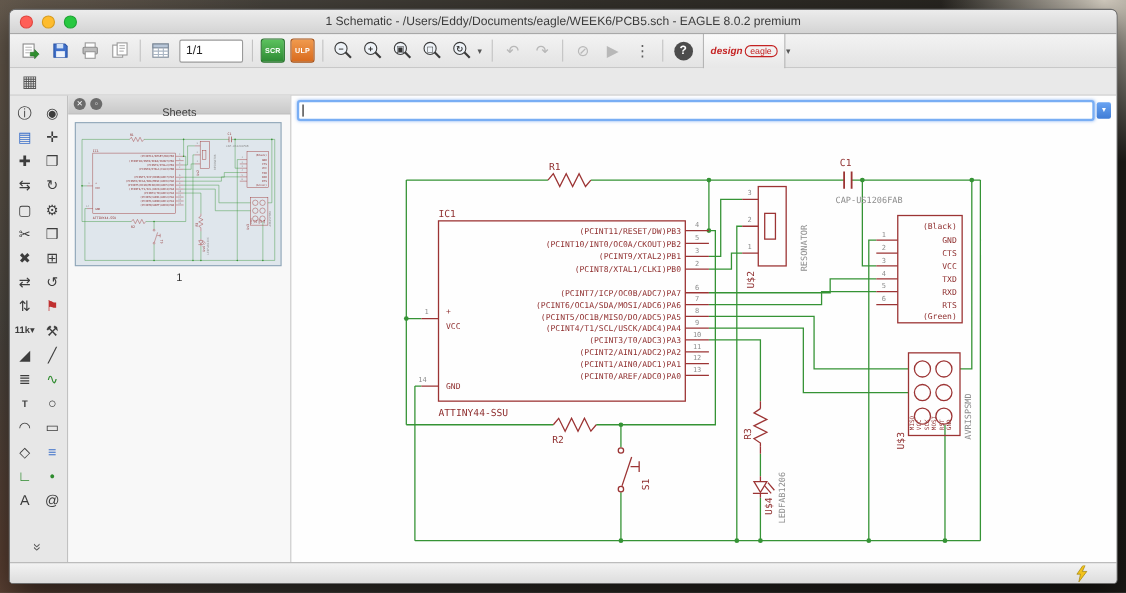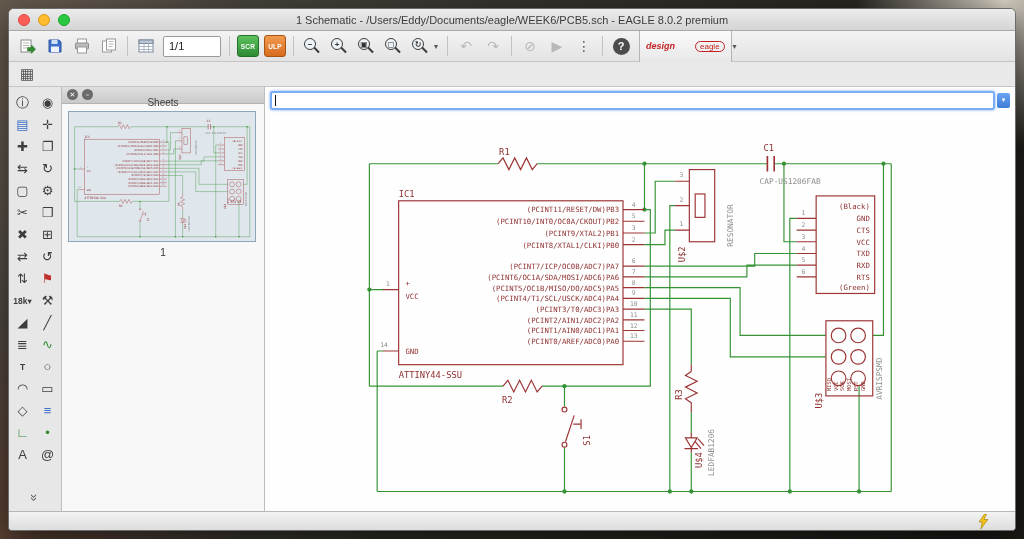--- a/index.html
+++ b/index.html
@@ -43,21 +43,21 @@
   .badge.scr{background:linear-gradient(#5cc25e,#2d8a33);border:1px solid #247128;}
   .badge.ulp{background:linear-gradient(#f09a4e,#d96b1e);border:1px solid #a85317;}
   .mag{position:relative;width:18px;height:18px;}
   .lens{position:absolute;left:1px;top:1px;width:10px;height:10px;border:1.6px solid #3c3c3c;border-radius:50%;
     background:#eef3f8;display:flex;align-items:center;justify-content:center;font-size:8px;color:#333;font-weight:bold;}
   .handle{position:absolute;width:7px;height:2.2px;background:#3c3c3c;transform:rotate(45deg);right:1px;bottom:4px;}
   .caret{font-size:8px;color:#555;width:8px;}
   .helpbtn{width:17px;height:17px;border-radius:50%;background:#4c4c4c;color:#fff;font-size:11px;
     font-weight:bold;display:flex;align-items:center;justify-content:center;}
   .dlbtn{height:20px;padding:12px 6px;border:1px solid #b5b5b5;border-radius:3px;
-    background:linear-gradient(#ffffff,#e4e4e4);display:flex;align-items:center;gap:20px;margin-left:4px;}
+    background:linear-gradient(#ffffff,#e4e4e4);display:flex;align-items:center;gap:2px;margin-left:4px;}
   .dl-design{color:#c42222;font-style:italic;font-size:9px;font-weight:bold;}
   .dl-link{color:#c42222;font-size:8px;border:1px solid #c42222;border-radius:8px;padding:0 4px;}
   
   .parambar{height:24px;background:#e9e9e9;border-bottom:1px solid #c5c5c5;display:flex;
     align-items:center;padding:0 5px;flex:0 0 auto;}
   .parambar .tbtn{font-size:15px;color:#555;}
   
   .main{flex:1;display:flex;min-height:0;}
   .palette{width:52px;background:#e7e7e7;border-right:1px solid #bdbdbd;display:flex;
     flex-direction:column;align-items:center;padding-top:5px;flex:0 0 auto;}
@@ -412,21 +412,21 @@
           <div class="tool">▢</div>
           <div class="tool">⚙</div>
           <div class="tool">✂</div>
           <div class="tool">❒</div>
           <div class="tool">✖</div>
           <div class="tool">⊞</div>
           <div class="tool">⇄</div>
           <div class="tool">↺</div>
           <div class="tool">⇅</div>
           <div class="tool c-red">⚑</div>
-          <div class="tool txt">18k▾</div>
+          <div class="tool txt">11k▾</div>
           <div class="tool">⚒</div>
           <div class="tool">◢</div>
           <div class="tool">╱</div>
           <div class="tool">≣</div>
           <div class="tool c-green">∿</div>
           <div class="tool txt">T</div>
           <div class="tool">○</div>
           <div class="tool">◠</div>
           <div class="tool">▭</div>
           <div class="tool">◇</div>

